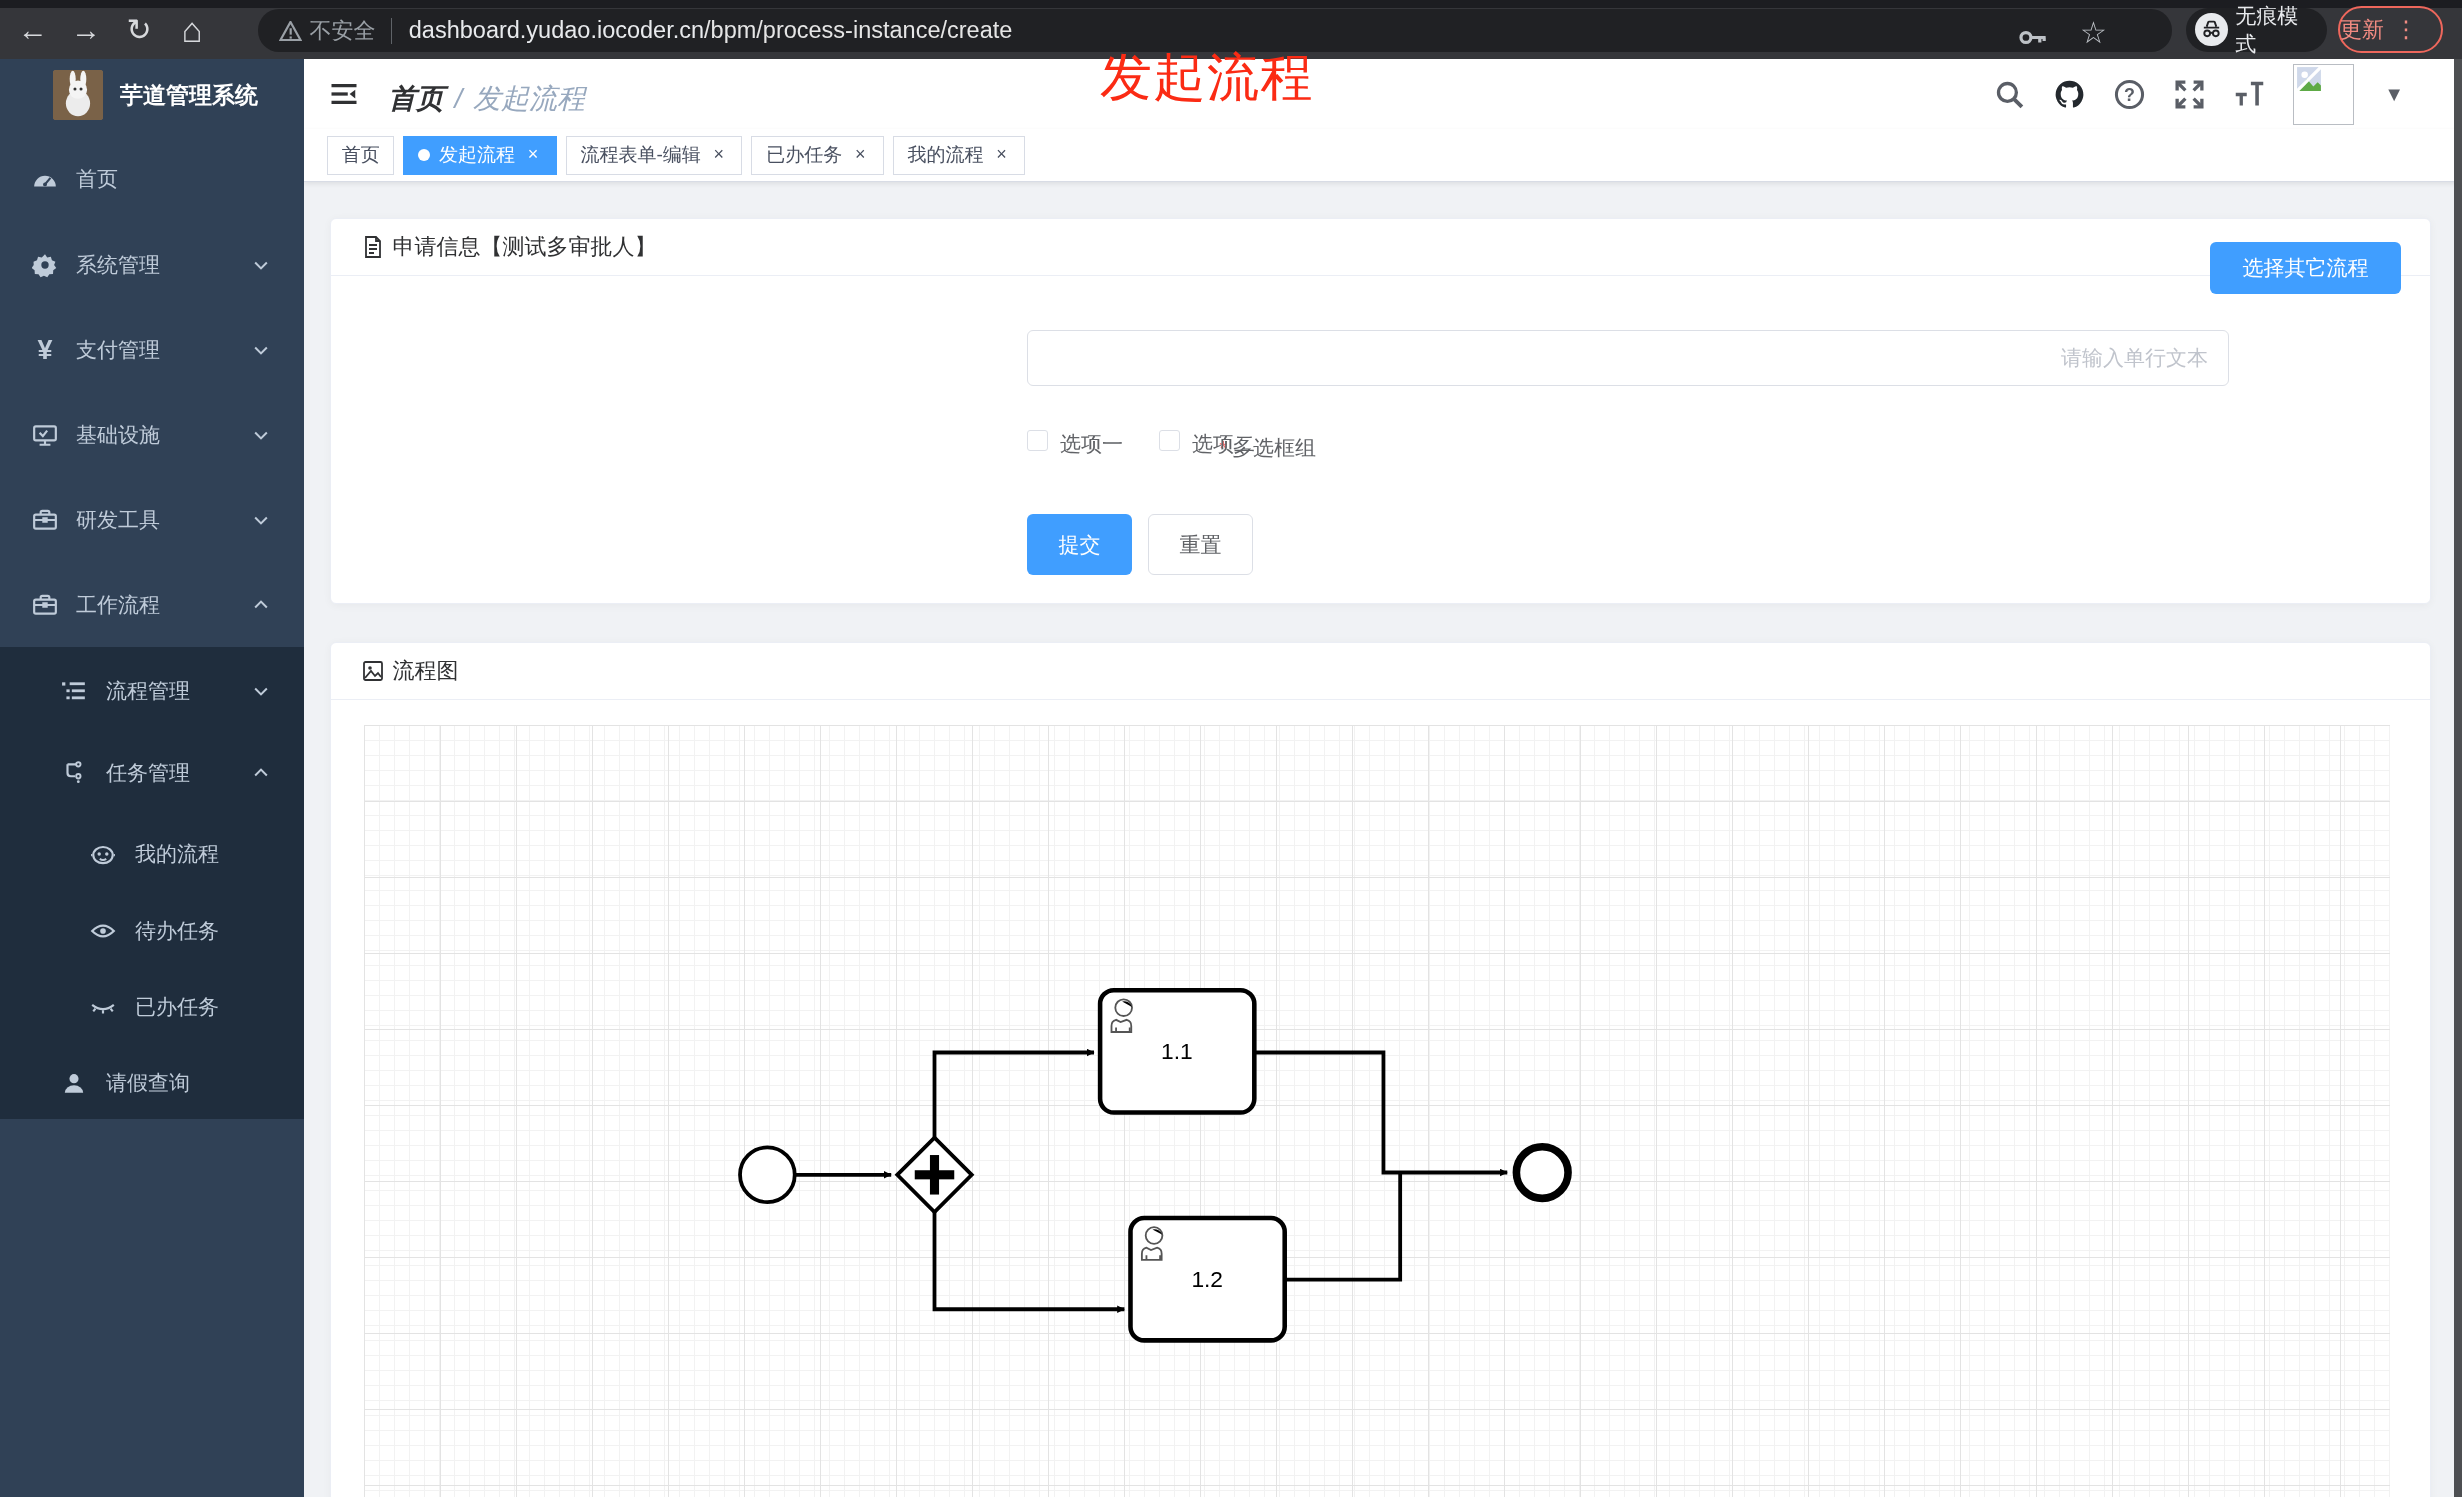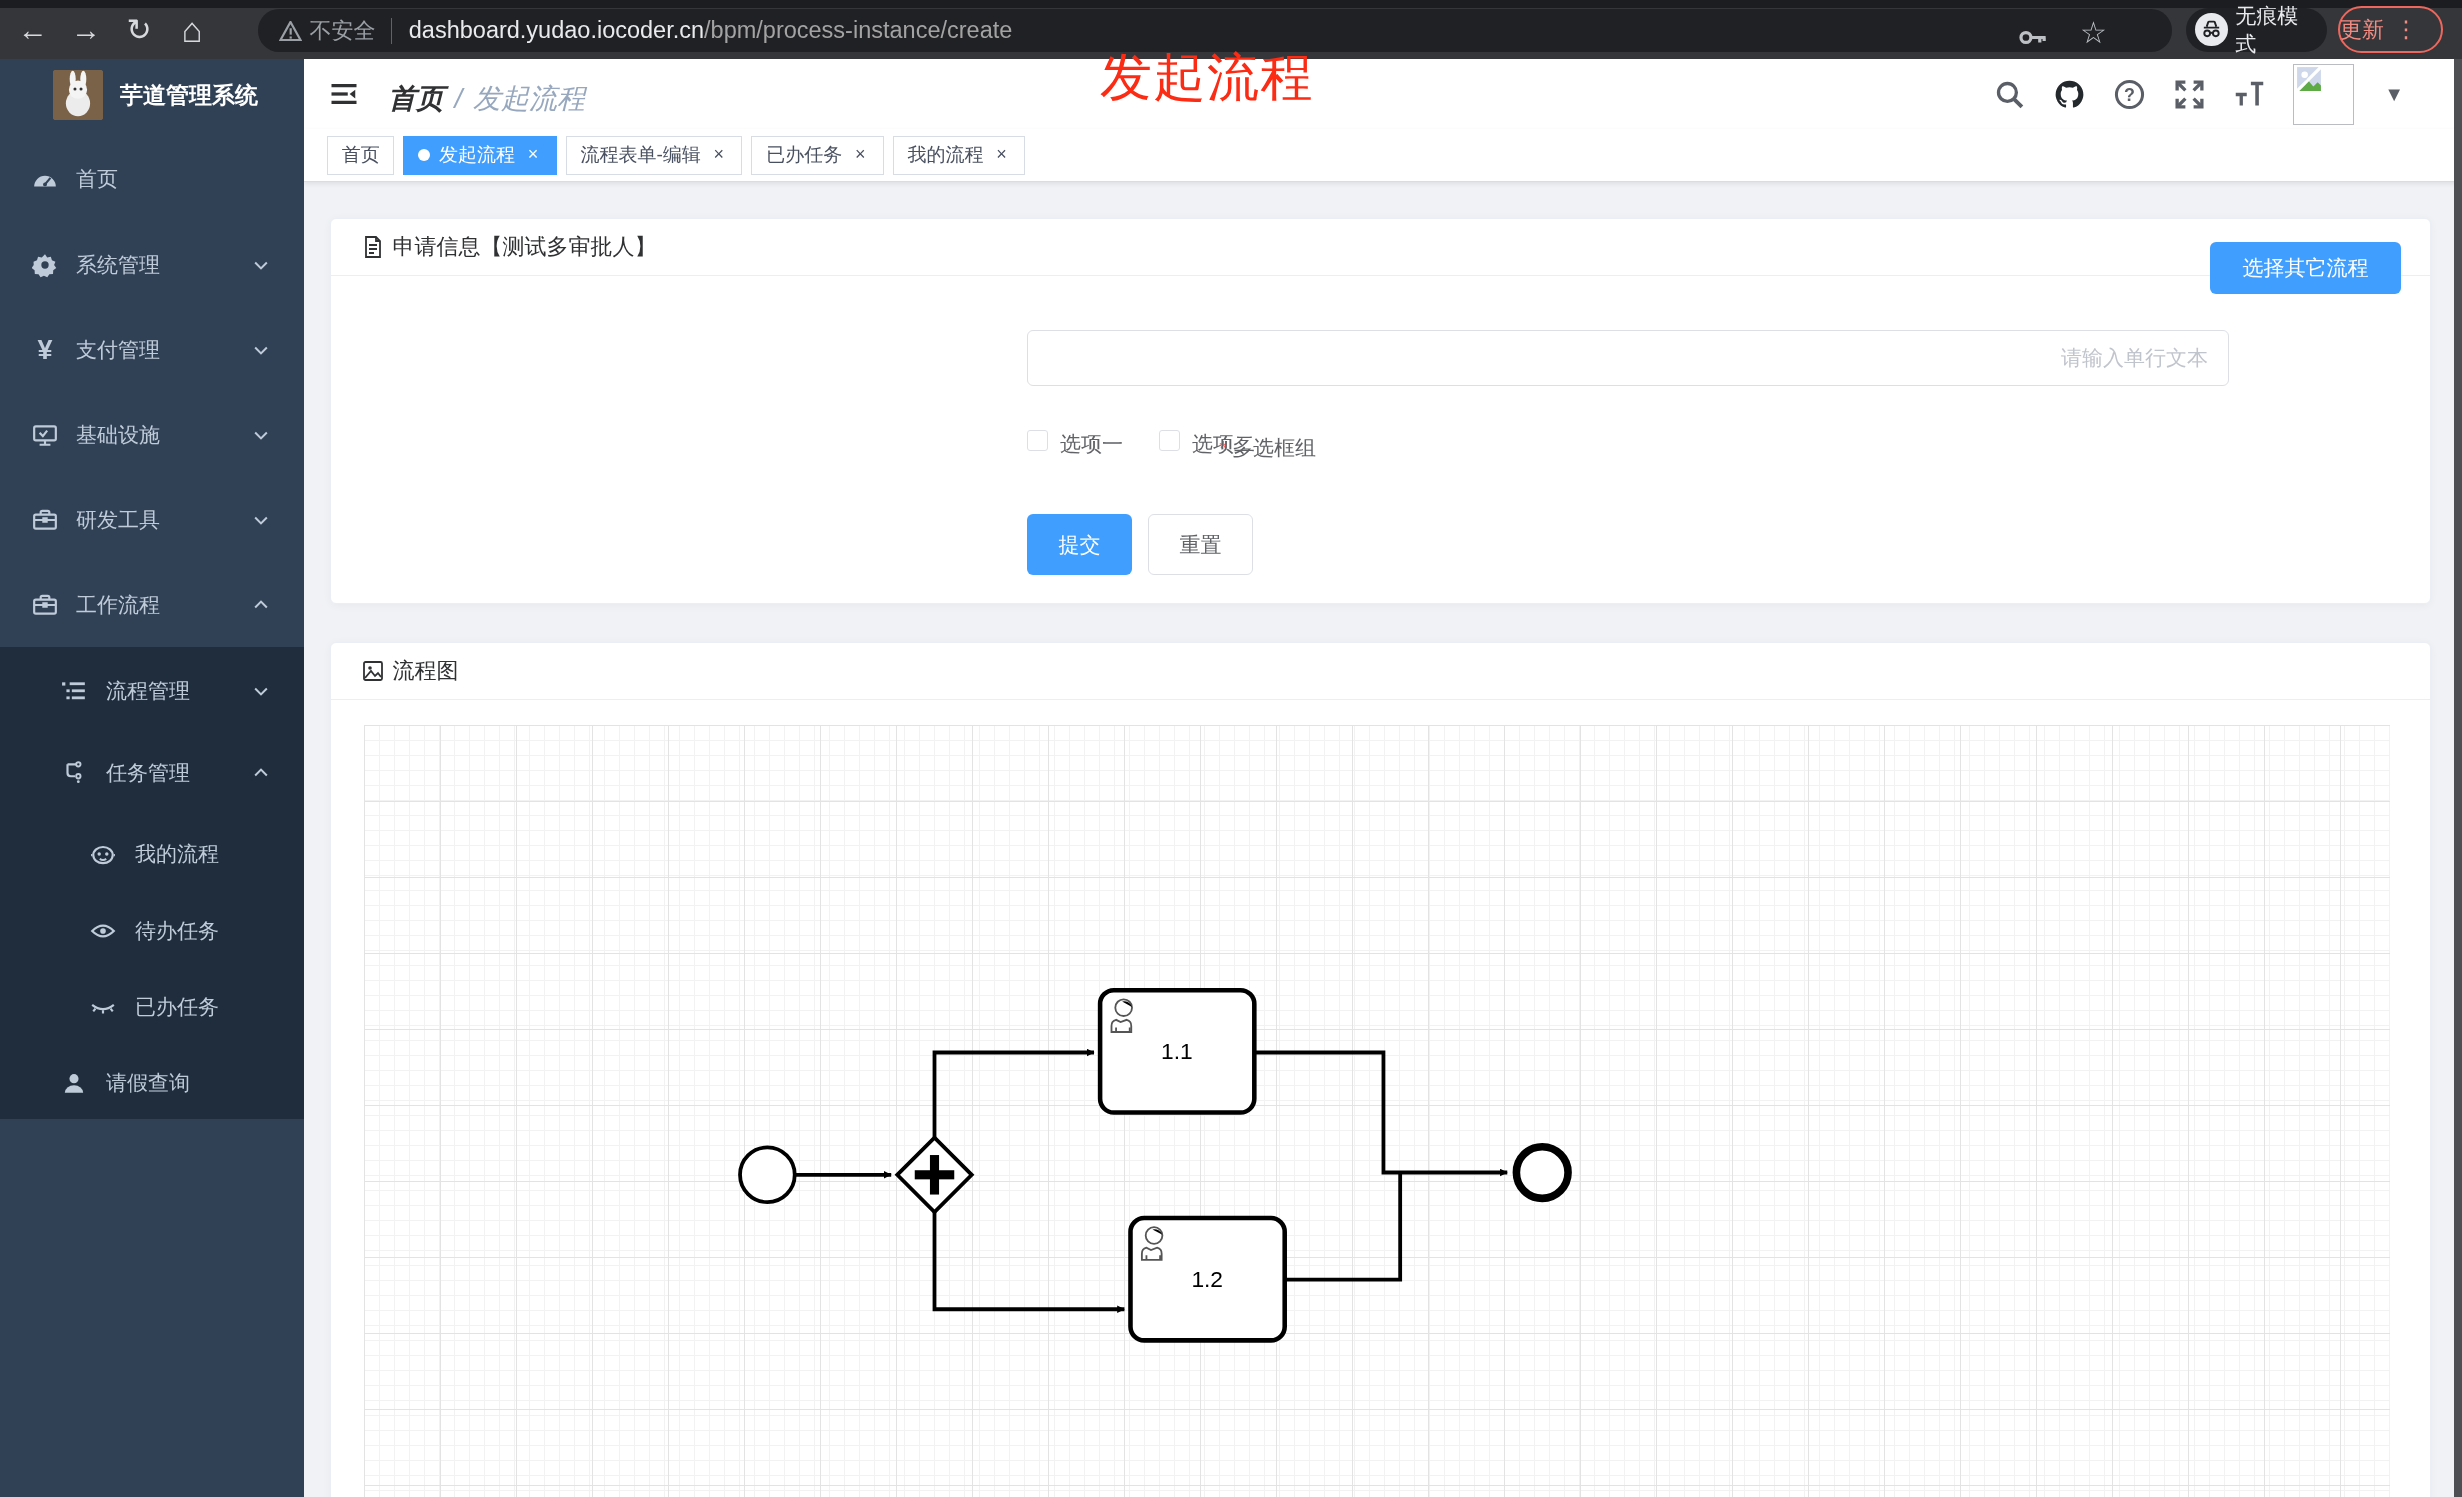--- a/index.html
+++ b/index.html
@@ -10,21 +10,21 @@
   #chrome { position:absolute; left:0; top:0; width:2462px; height:59px; background:#35363a; z-index:5;}
   #tabstrip { position:absolute; left:0; top:0; width:2462px; height:7.6px; background:#1c1d21;}
   .nav-ic { position:absolute; top:10.6px; width:38px; height:38px; color:#d7d9dc; font-size:30px;
             line-height:38px; text-align:center; }
   #urlpill { position:absolute; left:258px; top:9px; width:1914px; height:43px; background:#202124;
              border-radius:21px; display:flex; align-items:center; padding:0 21px; }
   #sec-tri { width:23px; height:20px; margin-right:7.6px; }
   #sec-label { color:#9aa0a6; font-size:22px; margin-right:15px; }
   #sec-sep { width:1.5px; height:26px; background:#5f6368; margin-right:16.7px; }
   .url-domain { color:#e8eaed; font-size:23.5px; }
-  .url-path { color:#a3a3a3; font-size:23.5px; }
+  .url-path { color:#e5e5e5; font-size:23.5px; }
   #key-ic { position:absolute; right:122px; top:10.6px; }
   #star-ic { position:absolute; right:65px; top:6px; color:#bdc1c6; font-size:30px; }
   #incog { position:absolute; left:2186px; top:7.6px; width:141px; height:44px; background:#202124;
            border-radius:22px; display:flex; align-items:center; padding:0 9px; gap:7.6px;}
   #incog-circle { width:33px; height:33px; border-radius:50%; background:#e8eaed; display:flex;
                   align-items:center; justify-content:center;}
   #incog-label { color:#e8eaed; font-size:21px; }
   #update-pill { position:absolute; left:2338px; top:6px; width:105px; height:47px;
                  border:2.3px solid #ee675c; border-radius:23.5px; display:flex; align-items:center;
                  gap:10.6px; }

